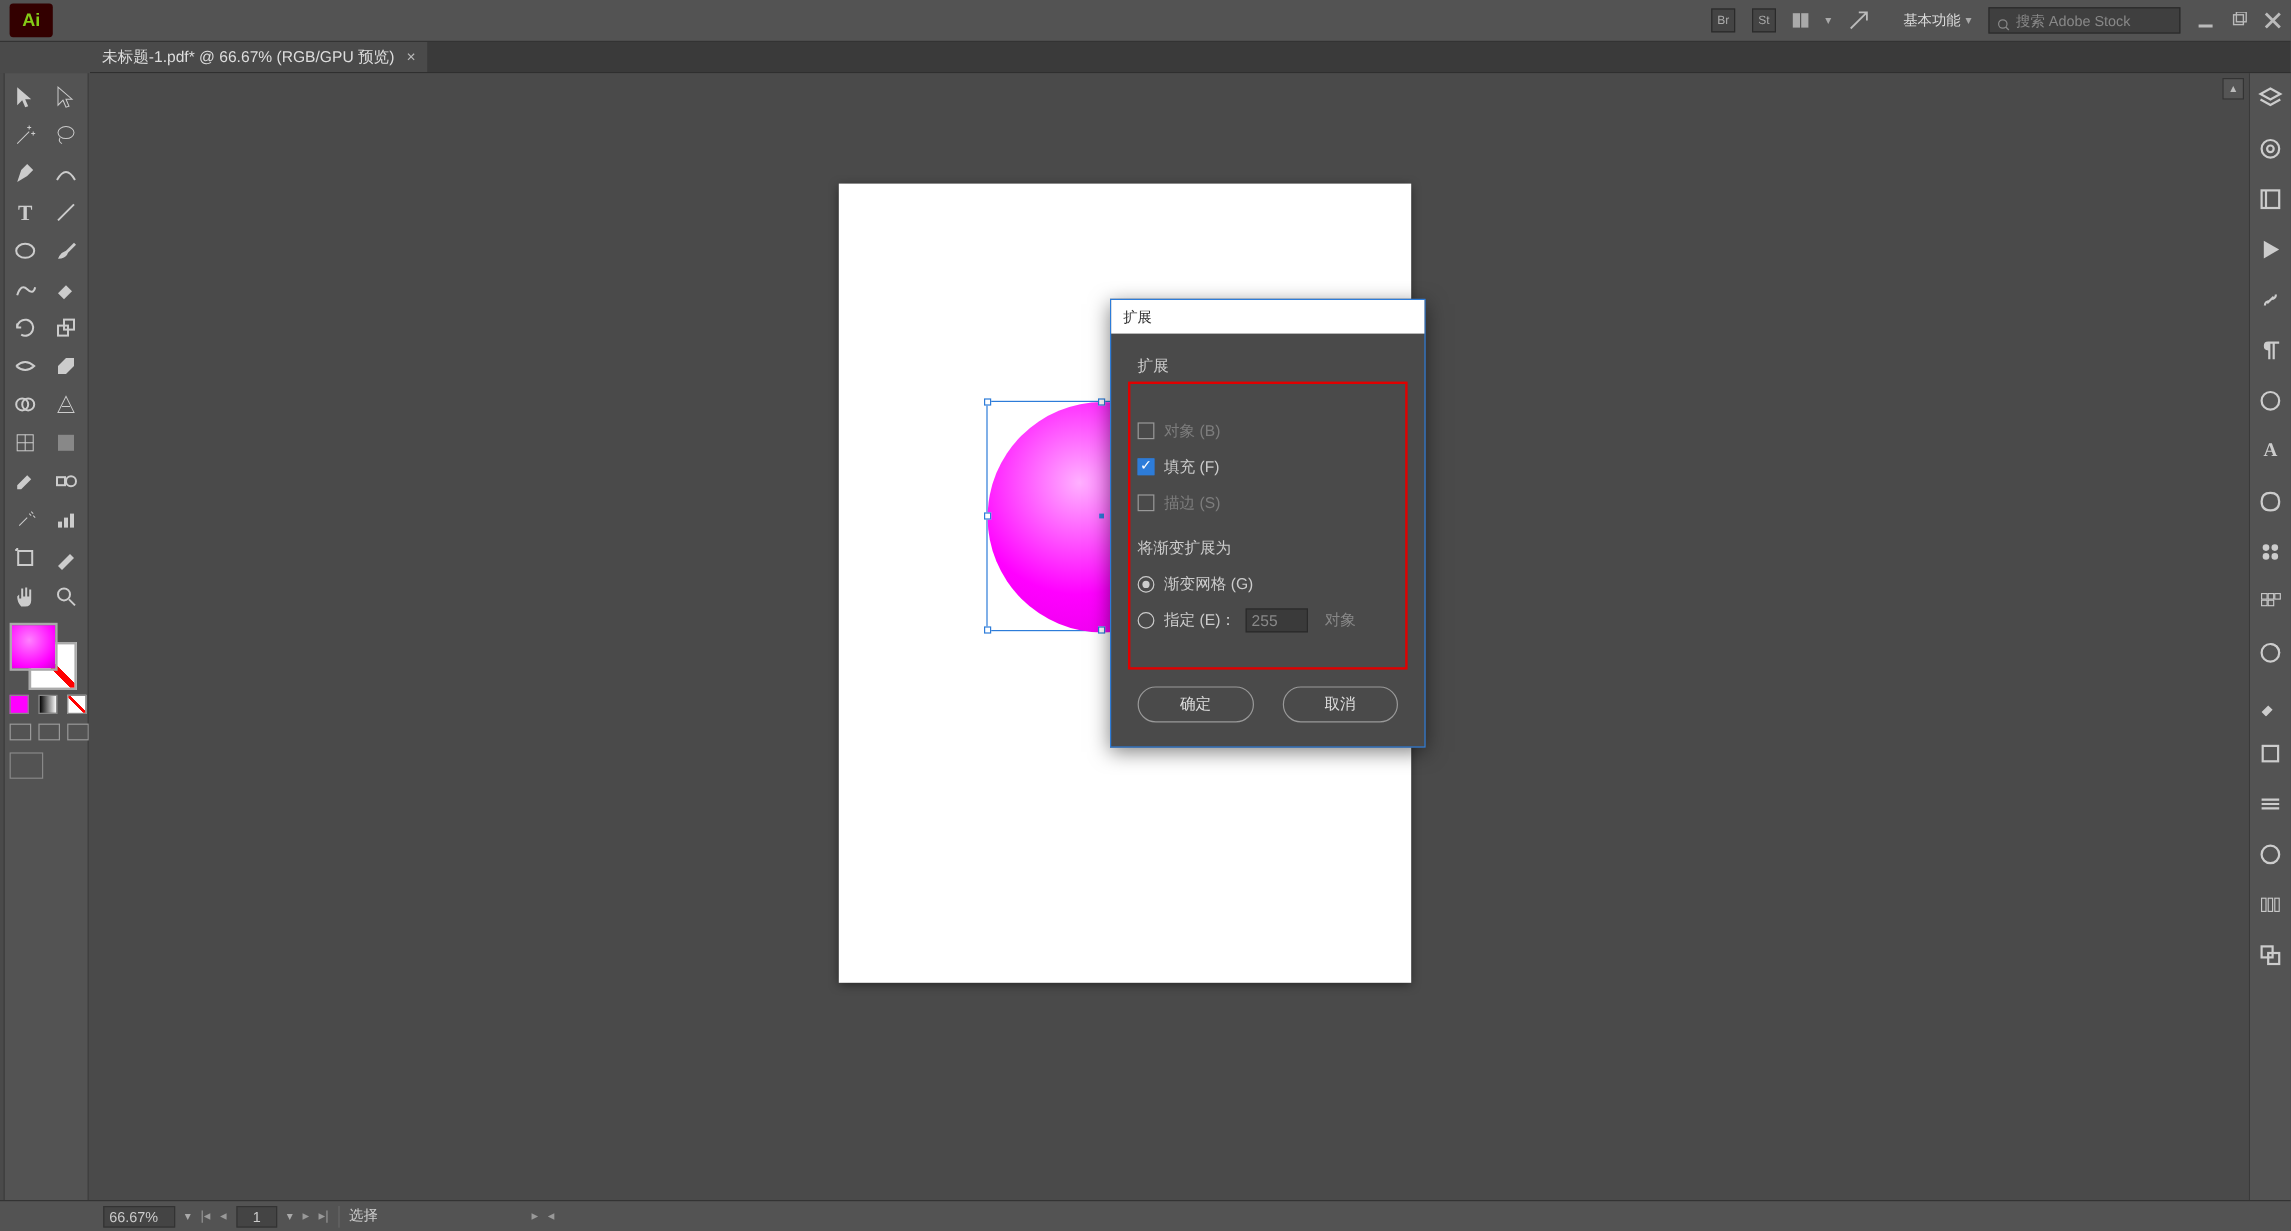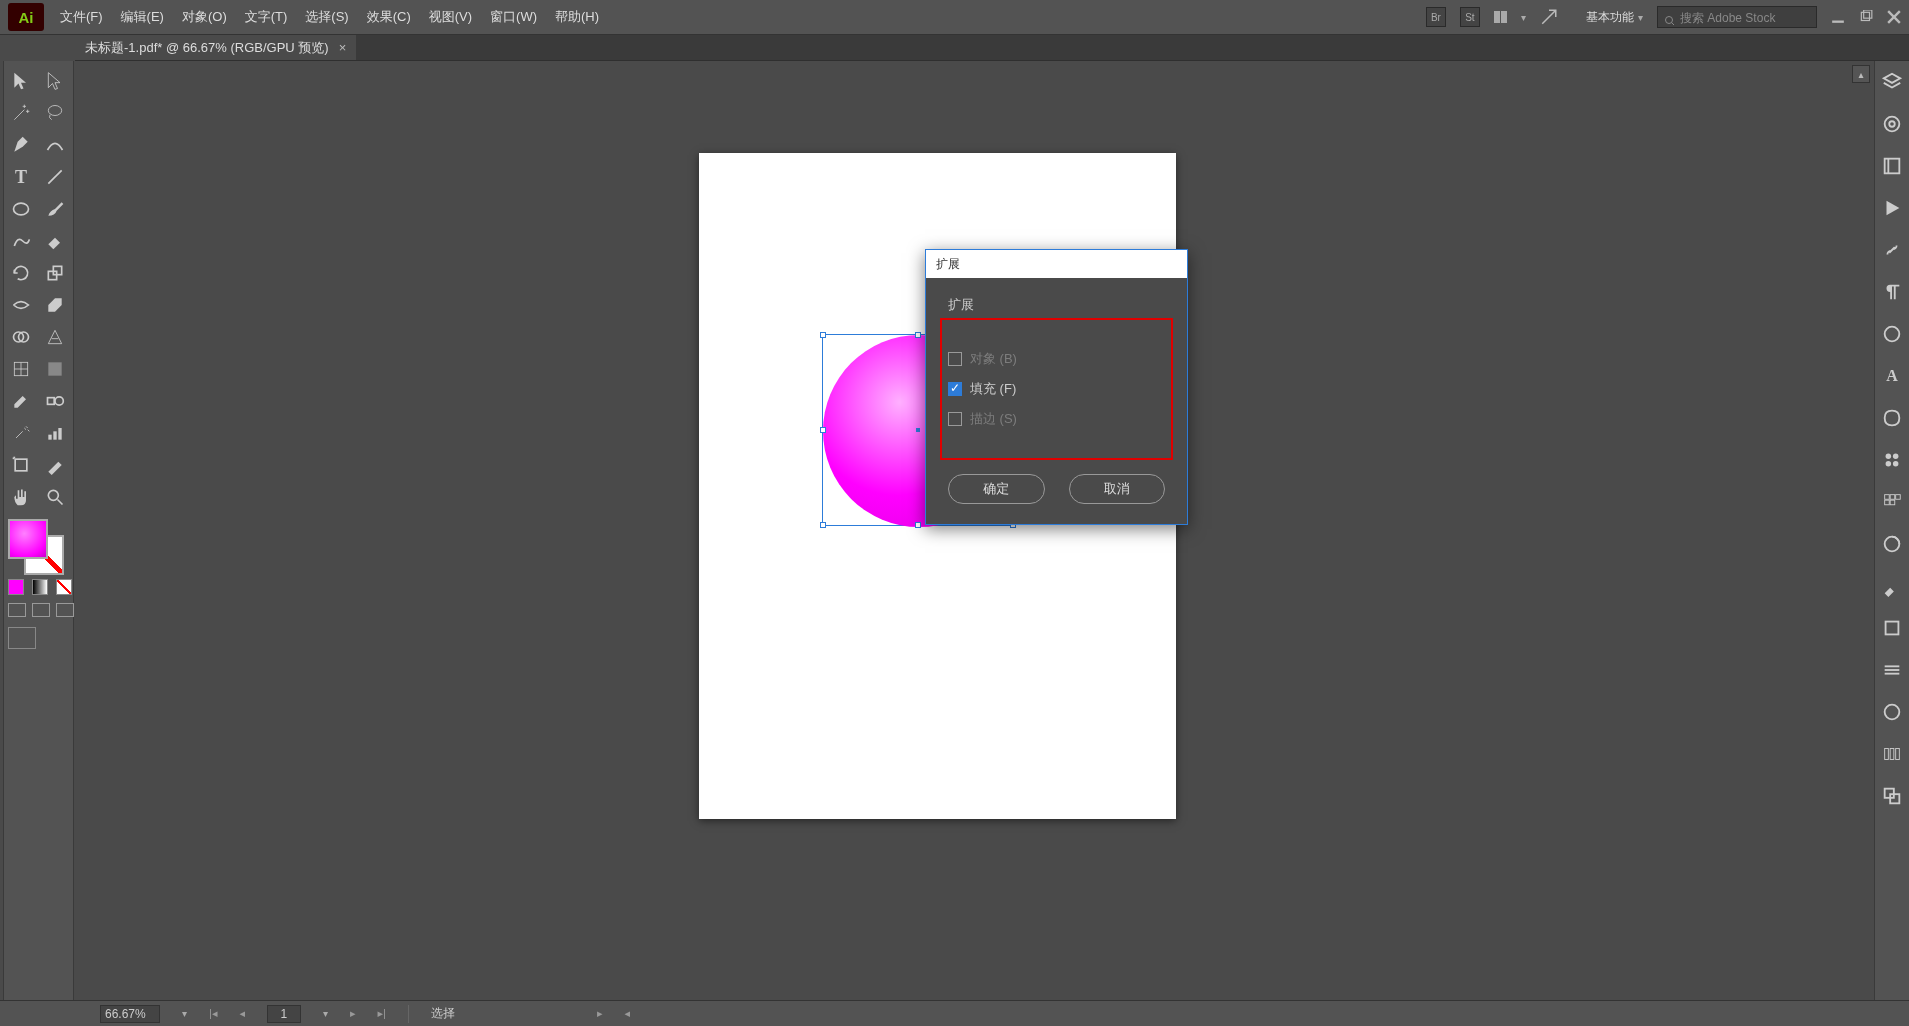--- a/index.html
+++ b/index.html
@@ -126,21 +126,21 @@
     
     .right-rail{
       width:35px; background:#535353;
       border-left:1px solid #3a3a3a;
       display:flex;flex-direction:column;align-items:center;
       padding-top:10px; gap:20px;
     }
     .rail-icon{ width:22px;height:22px;color:#ccc;display:flex;align-items:center;justify-content:center; }
 
     
-    .statusbar{ height:26px;background:#535353;border-top:1px solid #333;display:flex;align-items:center;padding:0 8px;gap:22px;font-size:12px;color:#ccc;}
+    .statusbar{ height:26px;background:#535353;border-top:1px solid #333;display:flex;align-items:center;padding:0 8px;gap:8px;font-size:12px;color:#ccc;}
     .zoom-field{ width:60px;height:18px;background:#444;border:1px solid #333;display:flex;align-items:center;padding:0 4px; }
     .nav-btn{ color:#999;font-size:11px; }
     .page-field{ width:34px;height:18px;background:#444;border:1px solid #333;display:flex;align-items:center;justify-content:center; }
     .sep-vert{ width:1px;height:18px;background:#666; }
 
     
     .dialog{
       position:absolute;
       left:851px; top:188px;
       width:263px;
@@ -163,31 +163,20 @@
     .num-field{ width:52px;height:20px;background:#3a3a3a;border:1px solid #2a2a2a;padding:0 4px;color:#888;display:inline-flex;align-items:center;}
     .unit-lbl{ color:#888;margin-left:6px; }
     .dlg-btns{ display:flex;gap:24px;justify-content:center;margin-top:6px; }
     .dlg-btn{ width:106px;height:30px;border:1px solid #999;border-radius:15px;display:flex;align-items:center;justify-content:center;color:#ddd;font-size:13px; }
   </style>
 </head>
 <body>
 
 <div class="topbar">
   <div class="ai-logo">Ai</div>
-  <div class="menu-items">
-    <span class="menu-item">文件(F)</span>
-    <span class="menu-item">编辑(E)</span>
-    <span class="menu-item">对象(O)</span>
-    <span class="menu-item">文字(T)</span>
-    <span class="menu-item">选择(S)</span>
-    <span class="menu-item">效果(C)</span>
-    <span class="menu-item">视图(V)</span>
-    <span class="menu-item">窗口(W)</span>
-    <span class="menu-item">帮助(H)</span>
-  </div>
   <div class="topbar-right">
     <div class="small-sq">Br</div>
     <div class="small-sq">St</div>
     <div class="arrange-icon">
         <span></span>
         <span></span>
       </div>
     <span class="chev">▾</span>
     <svg width="18" height="18" viewBox="0 0 24 24" fill="none" stroke="#bbb" stroke-width="2">
         <path d="M3 21 L21 3 M12 3 L21 3 L21 12"></path>
@@ -456,20 +445,33 @@
             <span>对象 (B)</span>
           </div>
           <div class="opt-row">
             <span class="chk checked"></span>
             <span>填充 (F)</span>
           </div>
           <div class="opt-row disabled">
             <span class="chk"></span>
             <span>描边 (S)</span>
           </div>
+          <div class="sub-section">
+            <div class="section-label">将渐变扩展为</div>
+            <div class="opt-row">
+              <span class="radio checked"></span>
+              <span>渐变网格 (G)</span>
+            </div>
+            <div class="opt-row">
+              <span class="radio"></span>
+              <span>指定 (E)：</span>
+              <span class="num-field">255</span>
+              <span class="unit-lbl">对象</span>
+            </div>
+          </div>
         </div>
         <div class="dlg-btns">
           <div class="dlg-btn">确定</div>
           <div class="dlg-btn">取消</div>
         </div>
       </div>
     </div>
   </div>
 
   <div class="right-rail">

